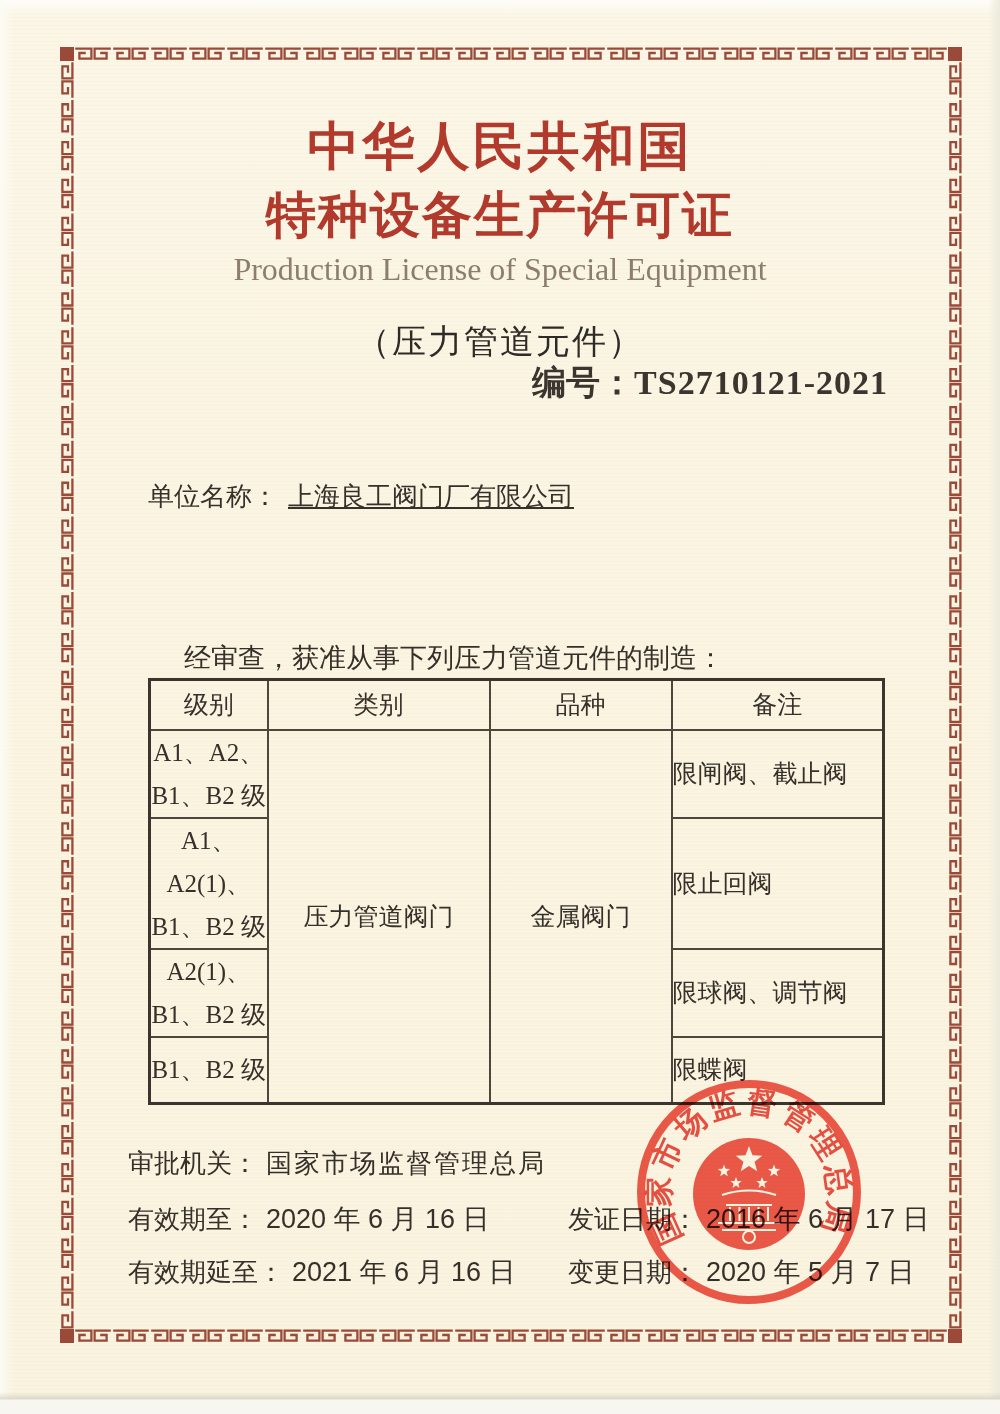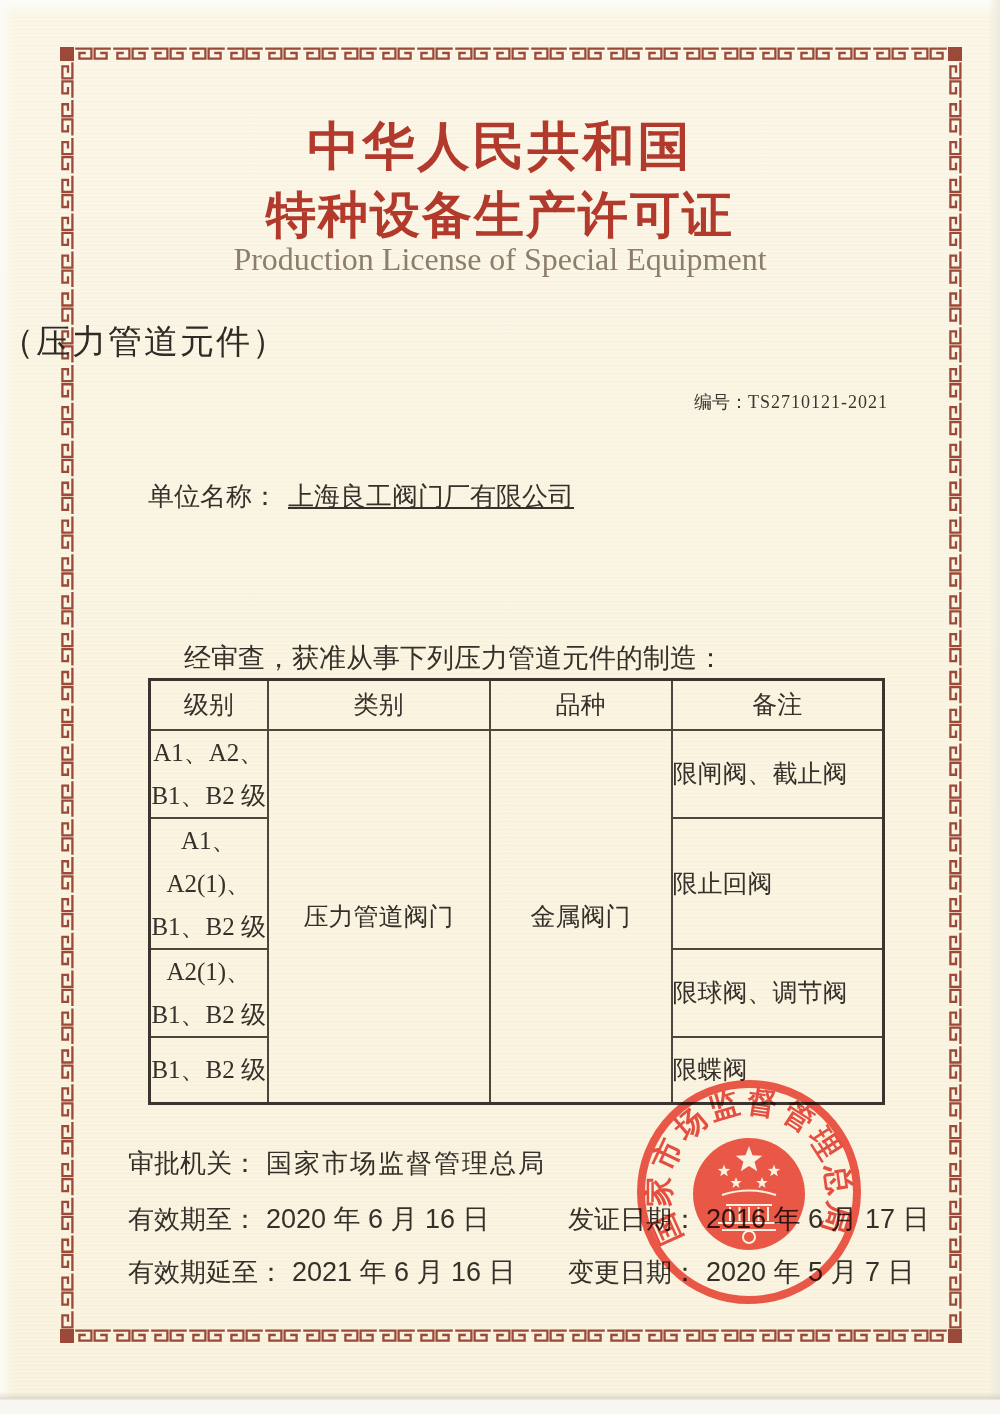--- a/index.html
+++ b/index.html
@@ -20,25 +20,25 @@
   #frame{position:absolute;left:0;top:0;}
   #frame path{stroke:#9b4a39;stroke-width:2.3;fill:none;}
   #frame rect{fill:#9b4a39;}
   
   .title-cn{position:absolute;left:0;width:100%;margin:0;text-align:center;color:#b23a2c;
     font-family:"Liberation Serif","DejaVu Serif",serif;font-weight:bold;}
   .t1{top:112px;font-size:52px;letter-spacing:3px;}
   .t2{top:182px;font-size:50px;letter-spacing:2px;}
   .title-en{position:absolute;left:0;width:100%;text-align:center;color:#8c7d6e;
     font-family:"Liberation Serif","DejaVu Serif",serif;}
-  .e1{top:241px;font-size:32px;}
+  .e1{top:251px;font-size:32px;}
   .e2{top:288px;font-size:31px;}
-  .subtitle{position:absolute;left:0;top:319px;width:100%;color:#2e2a26;
+  .subtitle{position:absolute;left:0;top:319px;width:100%;text-align:center;color:#2e2a26;
     font-family:"Liberation Sans","DejaVu Sans",sans-serif;font-size:34px;letter-spacing:2px;}
-  .serial{position:absolute;right:112px;top:390px;font-size:18px;color:#3a352f;}
+  .serial{position:absolute;right:112px;top:360px;font-size:34px;color:#3a352f;font-weight:bold;}
   .serial .val{letter-spacing:1px;}
   
   .line{position:absolute;font-size:26px;color:#35302a;white-space:nowrap;}
   .line .val{margin-left:10px;text-decoration:underline;}
   .company{left:148px;top:479px;}
   .address{left:148px;top:532px;}
   .statement{left:184px;top:640px;font-size:27px;}
   
   .grant-table{position:absolute;left:148px;top:678px;width:734px;border-collapse:collapse;
     table-layout:fixed;color:#35302a;font-size:25px;border:3px solid #3a352e;}

